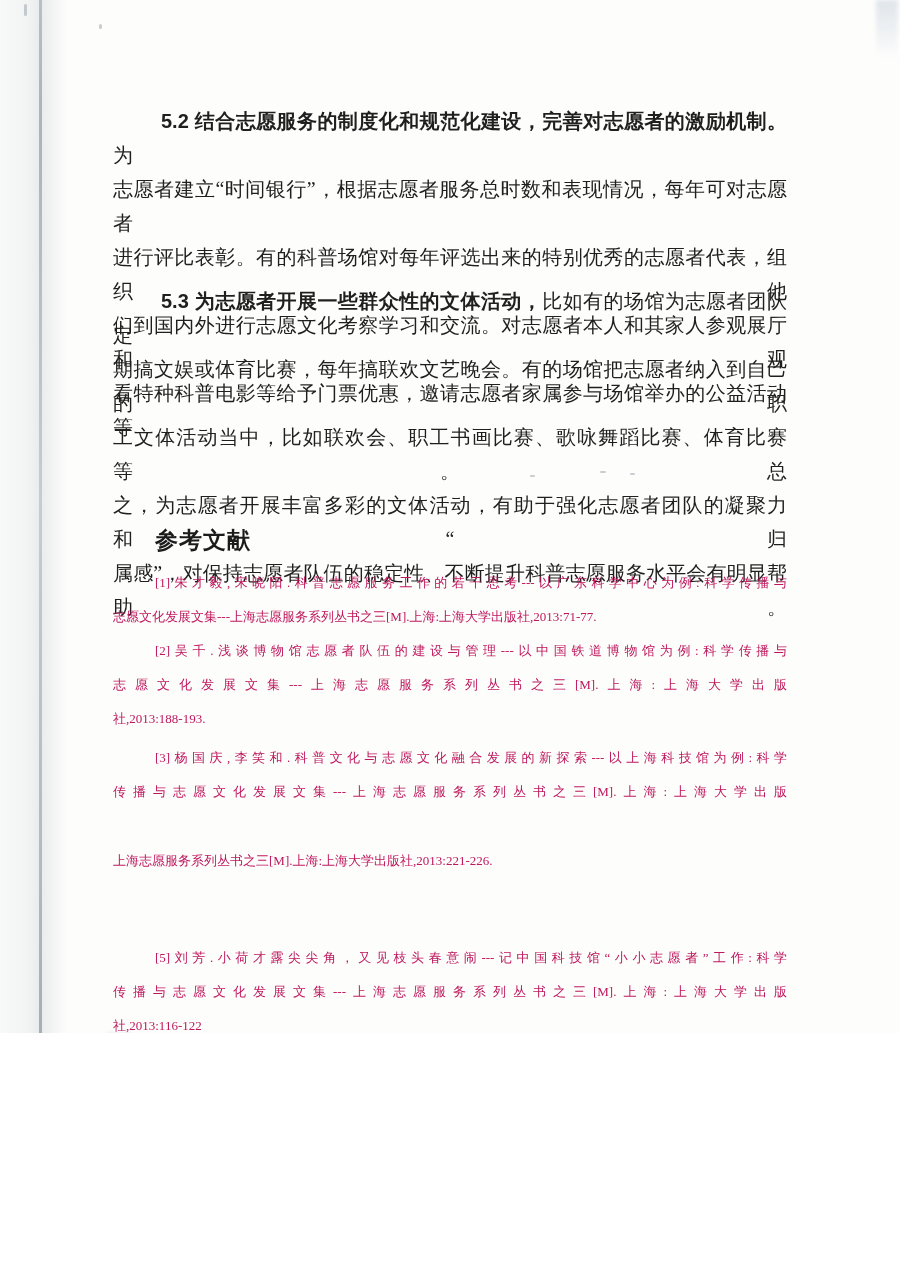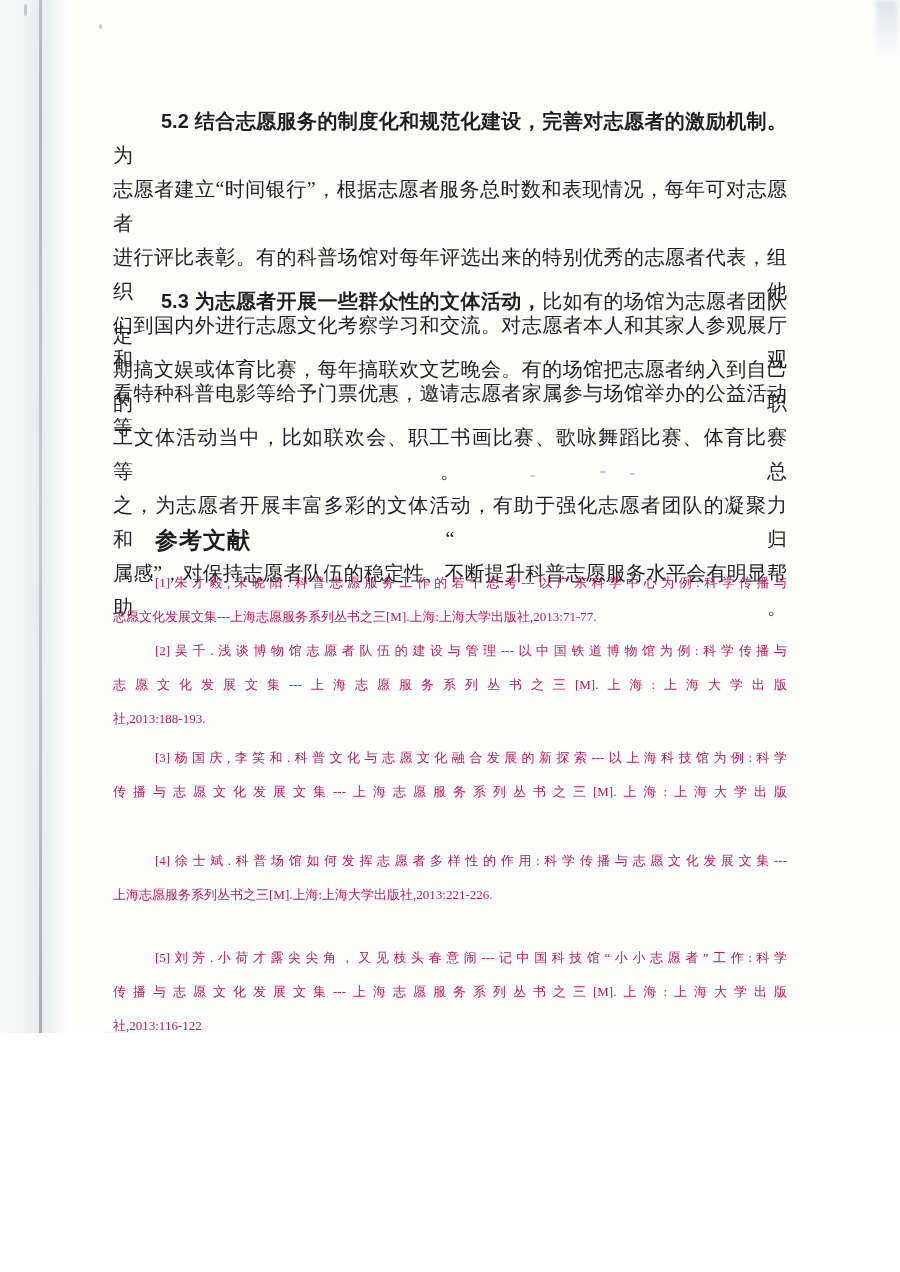--- a/index.html
+++ b/index.html
@@ -122,21 +122,20 @@
   <div class="ref ref-1">
       <div class="line indent">[2]吴千.浅谈博物馆志愿者队伍的建设与管理---以中国铁道博物馆为例:科学传播与</div>
       <div class="line">志愿文化发展文集---上海志愿服务系列丛书之三[M].上海:上海大学出版</div>
       <div class="line last">社,2013:188-193.</div>
     </div>
   <div class="ref ref-2">
       <div class="line indent">[3]杨国庆,李笑和.科普文化与志愿文化融合发展的新探索---以上海科技馆为例:科学</div>
       <div class="line">传播与志愿文化发展文集---上海志愿服务系列丛书之三[M].上海:上海大学出版</div>
     </div>
   <div class="ref ref-3">
-      <div class="line indent">[4]徐士斌.科普场馆如何发挥志愿者多样性的作用:科学传播与志愿文化发展文集---</div>
       <div class="line last">上海志愿服务系列丛书之三[M].上海:上海大学出版社,2013:221-226.</div>
     </div>
   <div class="ref ref-4">
       <div class="line indent">[5]刘芳.小荷才露尖尖角，又见枝头春意闹---记中国科技馆“小小志愿者”工作:科学</div>
       <div class="line">传播与志愿文化发展文集---上海志愿服务系列丛书之三[M].上海:上海大学出版</div>
       <div class="line last">社,2013:116-122</div>
     </div>
 
   <div class="page-num">25</div>
 

